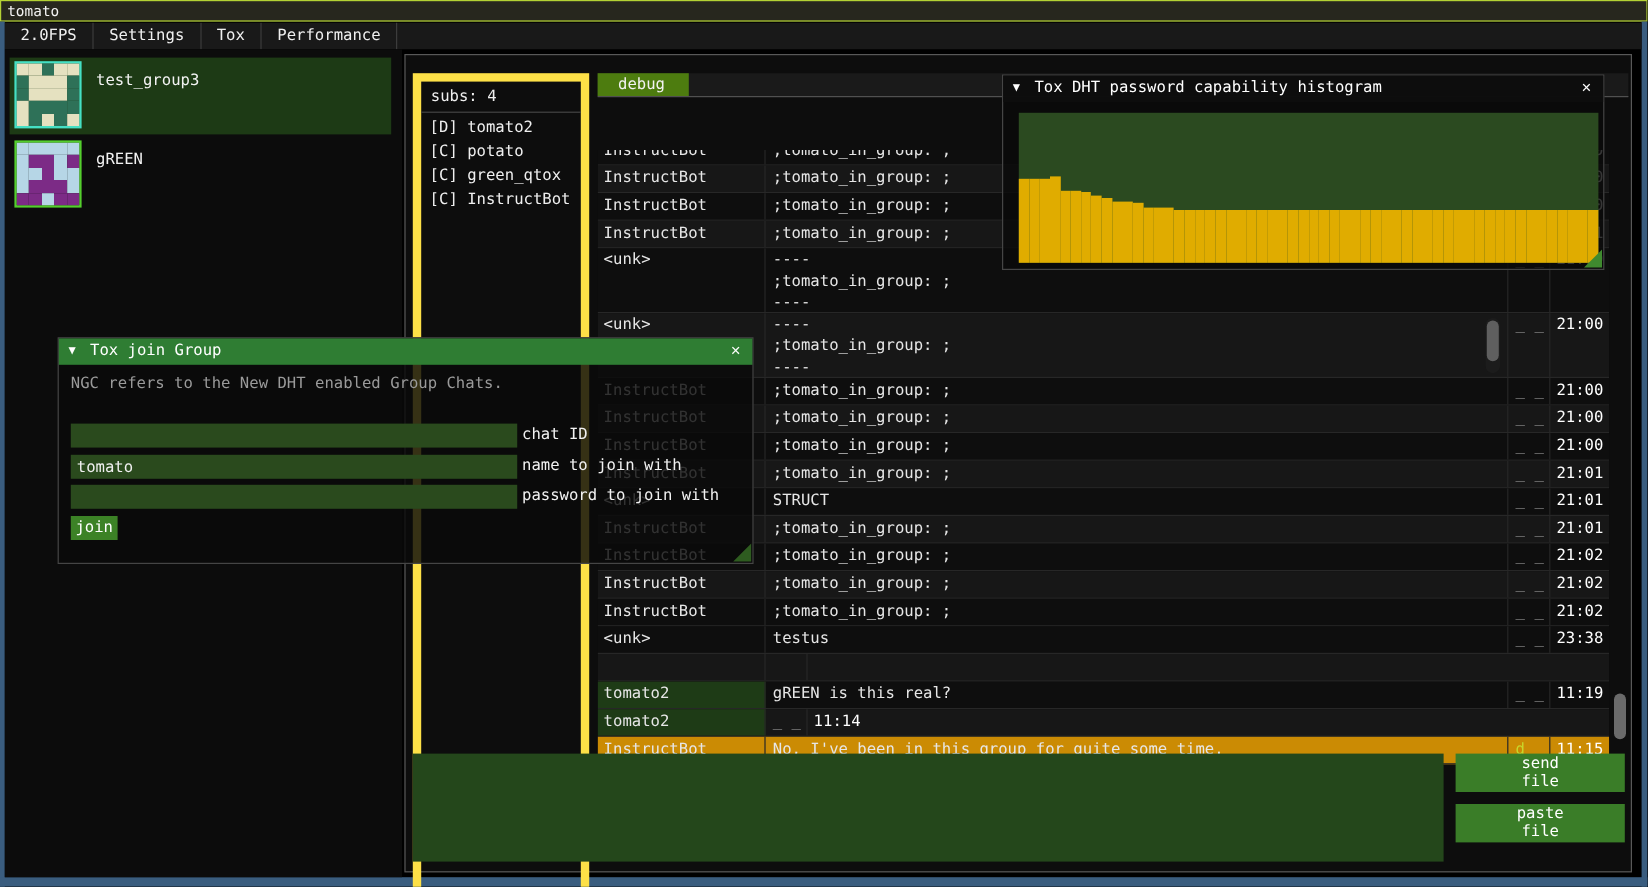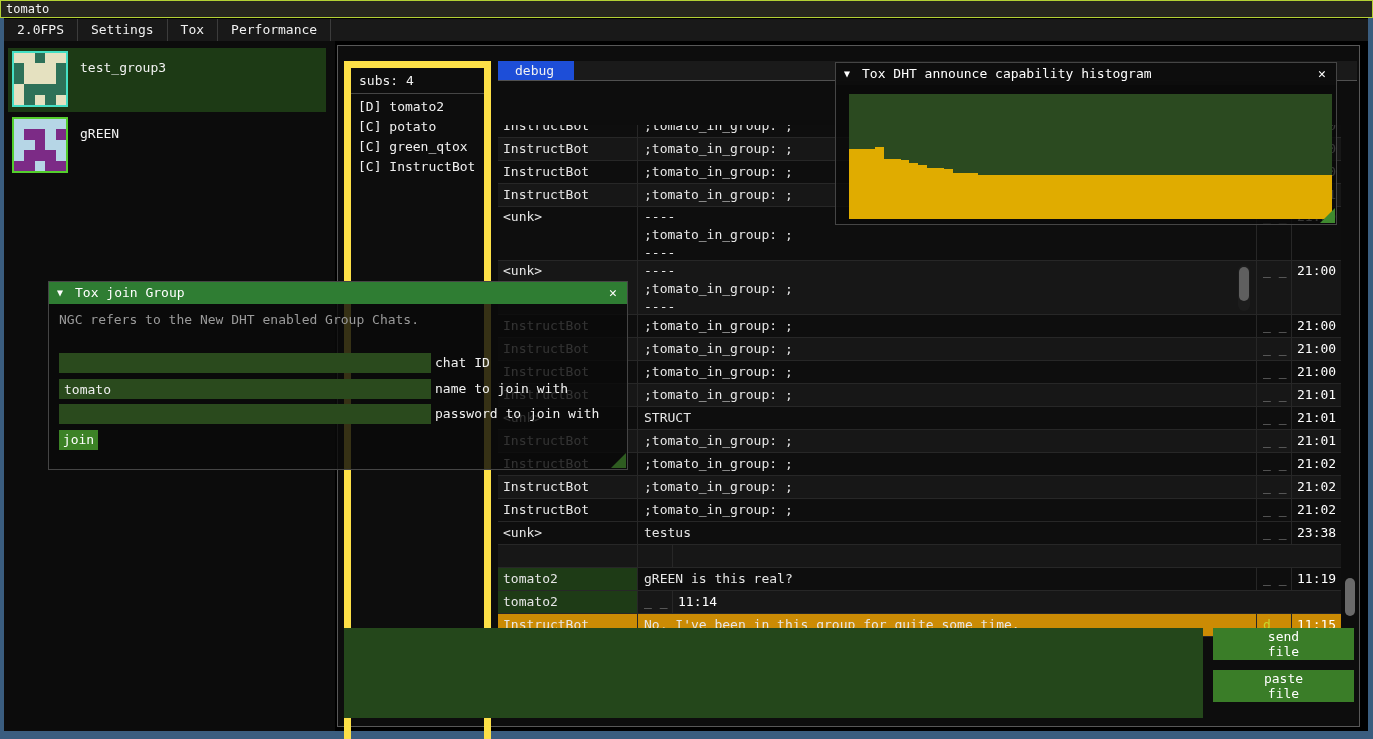--- a/index.html
+++ b/index.html
@@ -34,21 +34,21 @@
     border:1px solid #585858; background:#0d0d0d; }
 
   .subs-panel { position:absolute; left:6px; top:15px; width:147px; height:701px; border:7px solid #fde047; }
   .subs-header { padding:5px 0 0 8px; color:#efefef; }
   .subs-sep { margin-top:5px; border-top:1px solid #454545; }
   .subs-list { list-style:none; padding:3px 0 0 7px; }
   .subs-list li { line-height:20px; white-space:nowrap; color:#efefef; }
 
   .chat { position:absolute; left:160px; top:15px; width:859px; height:560px; }
   .tabbar { position:absolute; left:0; top:0; width:859px; height:20px; background:#1a1a1a; border-bottom:1px solid #505050; }
-  .tab { display:inline-block; padding:0 20px 0 17px; line-height:19px; color:#f2f2f2; background:#1d4ed8; height:19px; }
+  .tab { display:inline-block; padding:0 20px 0 17px; line-height:19px; color:#f2f2f2; background:#4d7c0f; height:19px; }
 
   .rows { position:absolute; left:0; top:20px; width:843px; height:536px; overflow:hidden;margin-top:44px; }
   .crow { display:flex; border-bottom:1px solid #272727; background:#0e0e0e; }
   .crow.light { background:#171717; }
   .crow.orange { background:#cb8b04; }
   .c-sender { width:140px; padding:0 0 0 5px; border-right:1px solid #272727; overflow:hidden; white-space:nowrap; }
   .c-msg { width:619px; padding:0 0 0 6px; border-right:1px solid #272727; position:relative; overflow:hidden; }
   .c-status { width:35px; padding-left:6px; border-right:1px solid #272727; color:#909090; }
   .c-time { width:49px; padding-left:5px; color:#fff; }
   .one .c-sender,.one .c-msg,.one .c-status,.one .c-time { line-height:22px; }
@@ -380,21 +380,21 @@
       <div class="jfield" style="top: 97px;"><input type="text" value="tomato" style=""><span class="flabel">name to join with</span></div>
       <div class="jfield" style="top: 122px;"><input type="text" style=""><span class="flabel">password to join with</span></div>
     </div>
   <button class="join-btn">join</button>
   <div class="grip"></div>
 </div>
 
 <div class="win histo-win">
   <div class="win-title">
     <span class="collapse">▼</span>
-    <span class="w-title-text">Tox DHT announce capability histogram</span>
+    <span class="w-title-text">Tox DHT password capability histogram</span>
     <span class="closex">✕</span>
   </div>
   <div class="plot" id="histo-plot" style="background: rgb(43, 74, 32);">
       <div class="hbar" style="height: 56%; background: rgb(224, 172, 0);"></div>
       <div class="hbar" style="height: 56%; background: rgb(224, 172, 0);"></div>
       <div class="hbar" style="height: 56%; background: rgb(224, 172, 0);"></div>
       <div class="hbar" style="height: 58%; background: rgb(224, 172, 0);"></div>
       <div class="hbar" style="height: 48%; background: rgb(224, 172, 0);"></div>
       <div class="hbar" style="height: 48%; background: rgb(224, 172, 0);"></div>
       <div class="hbar" style="height: 47%; background: rgb(224, 172, 0);"></div>

